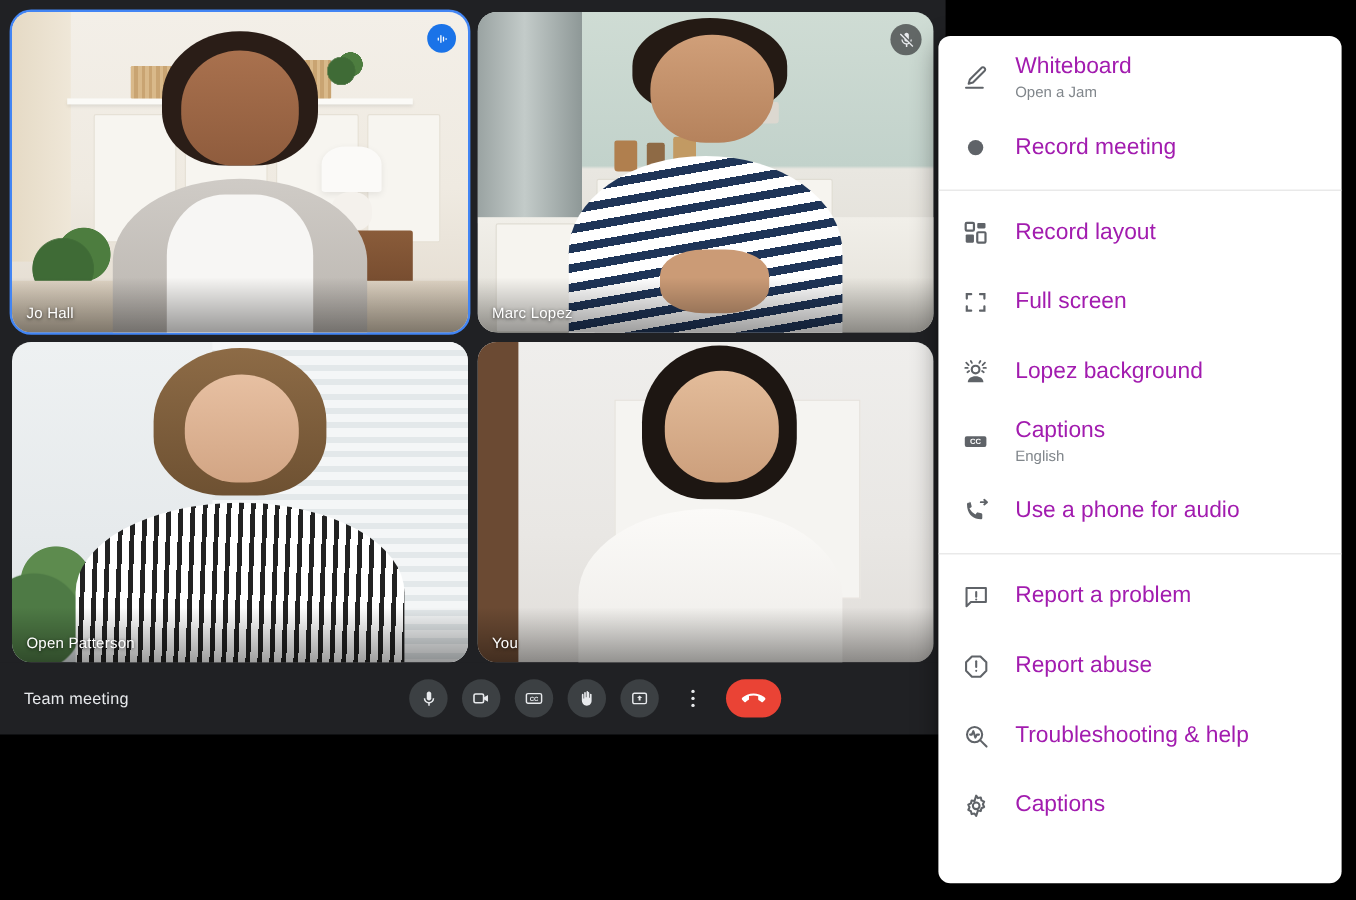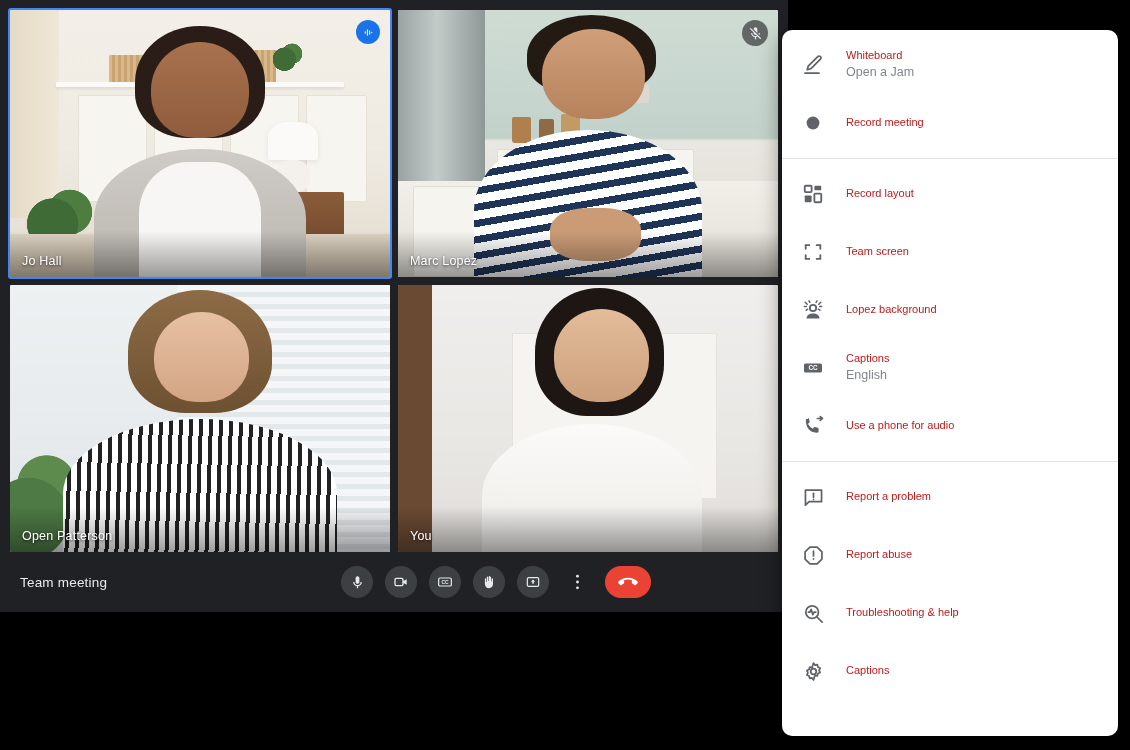--- a/index.html
+++ b/index.html
@@ -15,21 +15,21 @@
   .meet-window {
     position:absolute; left:0; top:0; width:788px; height:612px;
     background:#202124; overflow:hidden;
   }
   .video-grid {
     position:absolute; left:10px; top:10px; width:768px; height:542px;
     display:grid; grid-template-columns:1fr 1fr; grid-template-rows:1fr 1fr;
     gap:8px;
   }
   .tile {
-    position:relative; border-radius:1px; overflow:hidden; background:#3c4043;
+    position:relative; border-radius:16px; overflow:hidden; background:#3c4043;
   }
   .tile.active { outline:3px solid #4285f4; outline-offset:-1px; }
 
   
   .scene { position:absolute; inset:0; overflow:hidden; }
   .scene .wall { position:absolute; inset:0; }
   .scene .person-head {
     position:absolute; border-radius:50% 50% 45% 45%;
   }
   .scene .person-body {
@@ -141,21 +141,21 @@
   .menu-item {
     display:flex; align-items:center; height:58px; padding:0 16px 0 18px;
     cursor:pointer;
   }
   .menu-icon {
     width:26px; height:26px; margin-right:20px;
     display:flex; align-items:center; justify-content:center; flex:0 0 26px;
     color:#5f6368;
   }
   .menu-text { display:flex; flex-direction:column; justify-content:center; }
-  .menu-label { font-size:11px; color:#b91c1c; line-height:1.25; }
+  .menu-label { font-size:19px; color:#a21caf; line-height:1.25; }
   .menu-sub { font-size:12.5px; color:#80868b; line-height:1.35; margin-top:1px; }
 </style>
 </head>
 <body>
 
 <div id="app">
 
   <div class="meet-window">
 
     <div class="video-grid">
@@ -357,21 +357,21 @@
       <div class="menu-item">
         <span class="menu-icon">
           <svg width="22" height="22" viewBox="0 0 24 24" fill="none" stroke="#5f6368" stroke-width="2" stroke-linecap="round" aria-hidden="true">
             <path d="M4 8.5V4.5h4"></path>
             <path d="M20 8.5V4.5h-4"></path>
             <path d="M4 15.5v4h4"></path>
             <path d="M20 15.5v4h-4"></path>
           </svg>
         </span>
         <span class="menu-text">
-          <span class="menu-label">Team screen</span>
+          <span class="menu-label">Full screen</span>
         </span>
       </div>
 
       <div class="menu-item">
         <span class="menu-icon">
           <svg width="24" height="24" viewBox="0 0 24 24" aria-hidden="true">
             <circle cx="12" cy="10" r="3.2" fill="none" stroke="#5f6368" stroke-width="1.8"></circle>
             <path d="M5.5 20.5c0-3.1 2.9-5 6.5-5s6.5 1.9 6.5 5z" fill="#5f6368"></path>
             <g stroke="#5f6368" stroke-width="1.5" stroke-linecap="round">
               <path d="M4.2 4.2l2 2"></path>

